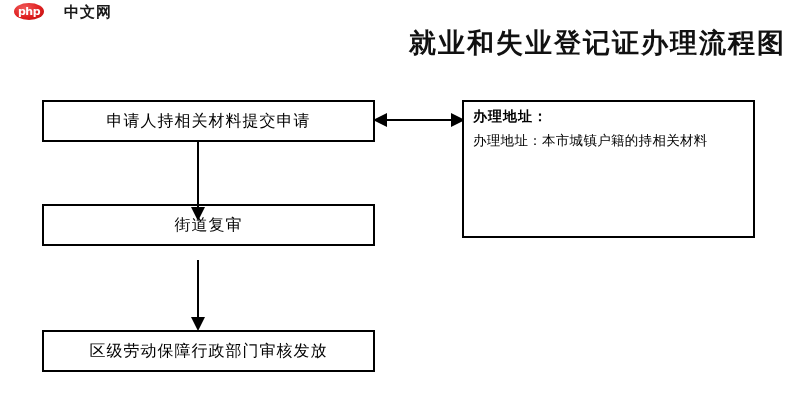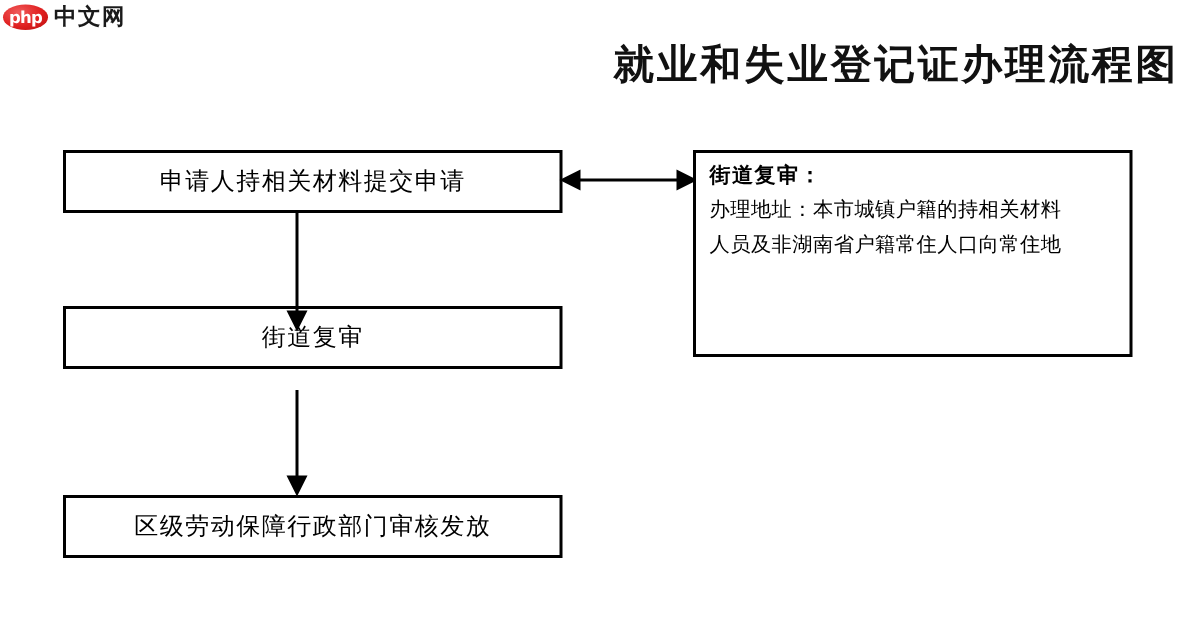--- a/index.html
+++ b/index.html
@@ -12,25 +12,25 @@
     height: 415px;
     position: relative;
     overflow: hidden;
     font-family: "Liberation Sans", "DejaVu Sans", sans-serif;
     color: #000000;
   }
 
   
   .logo {
     position: absolute;
-    left: 2px;
+    left: 14px;
     top: 3px;
     display: flex;
     align-items: center;
-    gap: 4px;
+    gap: 20px;
   }
   .logo-badge {
     width: 30px;
     height: 17px;
     border-radius: 50%;
     background: radial-gradient(ellipse at 35% 30%, #f05a5a 0%, #e02020 55%, #b60d0d 100%);
     color: #ffffff;
     font-size: 11px;
     font-weight: bold;
     line-height: 17px;
@@ -149,18 +149,17 @@
   <polygon points="12,71 5,57 19,57" fill="#000000"></polygon>
 </svg>
 
 <svg class="connector" id="conn-apply-note" viewBox="0 0 92 24">
   <line x1="10" y1="12" x2="82" y2="12" stroke="#000000" stroke-width="2"></line>
   <polygon points="0,12 14,5 14,19" fill="#000000"></polygon>
   <polygon points="92,12 78,5 78,19" fill="#000000"></polygon>
 </svg>
 
 <div class="note-box">
-  <div class="note-title">街道复审：</div>
+  <div class="note-title">办理地址：</div>
   <div class="note-body">
     <div>办理地址：本市城镇户籍的持相关材料</div>
-    <div>人员及非湖南省户籍常住人口向常住地</div>
   </div>
 </div>
 
 </body></html>

